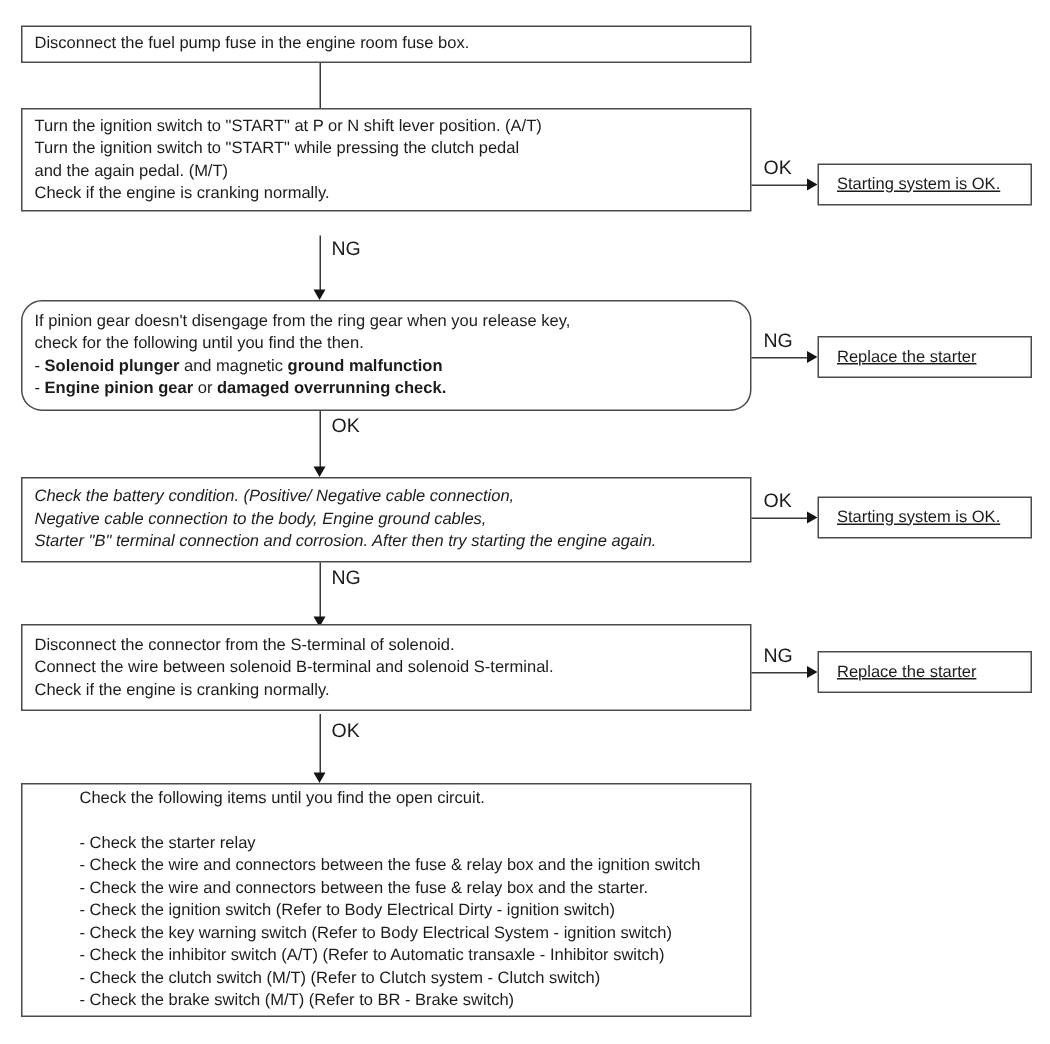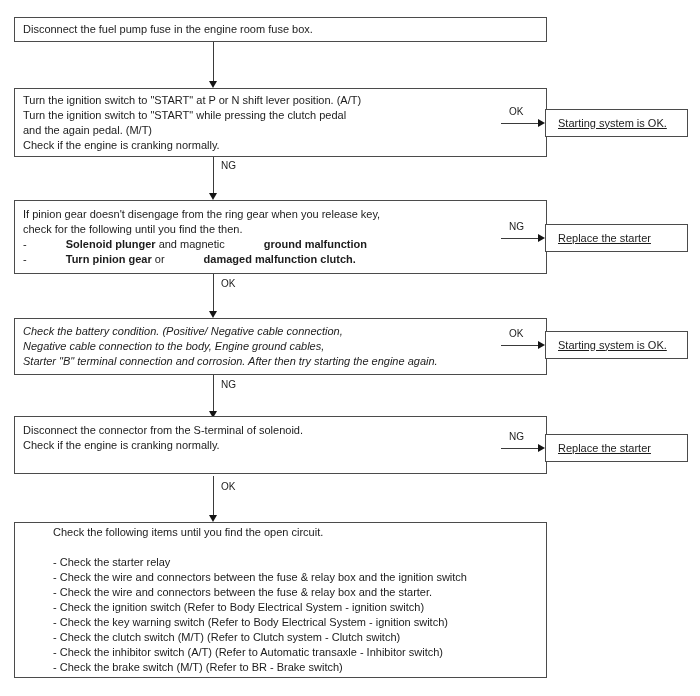--- a/index.html
+++ b/index.html
@@ -16,27 +16,27 @@
     font-size: 11px;
     line-height: 15px;
   }
   .box {
     position: absolute;
     border: 1px solid #4b4b4b;
     background: #ffffff;
     padding: 4px 8px;
   }
   .line { min-height: 15px; white-space: nowrap; }
-  .bold { font-weight: bold; margin-left: 36px; }
+  .bold { font-weight: bold; }
 
   
-  .step { left: 14px; width: 533px; }
+  .step { left: 14px; width: 487px; }
   .s1 { top: 17px;  height: 25px; display: flex; align-items: center; }
-  .s2 { top: 88px;  height: 69px; padding-top: 4px; }
-  .s3 { top: 200px; height: 74px; padding-top: 6px; }
+  .s2 { top: 72px;  height: 69px; padding-top: 4px; }
+  .s3 { top: 200px; height: 74px; padding-top: 6px; border-radius: 14px; }
   .s4 { top: 318px; height: 57px; padding-top: 5px; font-style: italic; }
   .s5 { top: 416px; height: 58px; padding-top: 6px; }
   .s6 { top: 522px; height: 156px; padding-top: 2px; padding-bottom: 2px; padding-left: 38px; }
 
   
   .result { left: 545px; width: 143px; height: 28px; display: flex; align-items: center; padding-left: 12px; text-decoration: underline; }
   .r1 { top: 109px; }
   .r2 { top: 224px; }
   .r3 { top: 331px; }
   .r4 { top: 434px; }
@@ -62,21 +62,21 @@
     position: absolute; right: 0; top: 0; width: 0; height: 0;
     border-top: 4px solid transparent; border-bottom: 4px solid transparent;
     border-left: 7px solid #141414;
   }
   .h1 { top: 119px; }
   .h2 { top: 234px; }
   .h3 { top: 341px; }
   .h4 { top: 444px; }
 
   
-  .clabel { position: absolute; font-size: 10px; line-height: 14px; color: #1c1c1c; }
+  .clabel { position: absolute; font-size: 13px; line-height: 14px; color: #1c1c1c; }
   .lv2 { left: 221px; top: 159px; }
   .lv3 { left: 221px; top: 277px; }
   .lv4 { left: 221px; top: 378px; }
   .lv5 { left: 221px; top: 480px; }
   .lh1 { left: 509px; top: 105px; }
   .lh2 { left: 509px; top: 220px; }
   .lh3 { left: 509px; top: 327px; }
   .lh4 { left: 509px; top: 430px; }
 </style>
 </head>
@@ -112,21 +112,21 @@
   <div class="varrow v2">
     <div class="stem"></div>
     <div class="head"></div>
   </div>
   <div class="clabel lv2">NG</div>
 
   <div class="box step s3">
     <div class="line">If pinion gear doesn't disengage from the ring gear when you release key,</div>
     <div class="line">check for the following until you find the then.</div>
     <div class="line"><span>- </span><span class="bold">Solenoid plunger</span><span> and magnetic </span><span class="bold">ground malfunction</span></div>
-    <div class="line"><span>- </span><span class="bold">Turn pinion gear</span><span> or </span><span class="bold">damaged malfunction clutch.</span></div>
+    <div class="line"><span>- </span><span class="bold">Engine pinion gear</span><span> or </span><span class="bold">damaged overrunning check.</span></div>
   </div>
 
   <div class="harrow h2">
     <div class="stem"></div>
     <div class="head"></div>
   </div>
   <div class="clabel lh2">NG</div>
   <div class="box result r2">
     <div class="line">Replace the starter</div>
   </div>
@@ -153,20 +153,21 @@
   </div>
 
   <div class="varrow v4">
     <div class="stem"></div>
     <div class="head"></div>
   </div>
   <div class="clabel lv4">NG</div>
 
   <div class="box step s5">
     <div class="line">Disconnect the connector from the S-terminal of solenoid.</div>
+    <div class="line">Connect the wire between solenoid B-terminal and solenoid S-terminal.</div>
     <div class="line">Check if the engine is cranking normally.</div>
   </div>
 
   <div class="harrow h4">
     <div class="stem"></div>
     <div class="head"></div>
   </div>
   <div class="clabel lh4">NG</div>
   <div class="box result r4">
     <div class="line">Replace the starter</div>
@@ -177,20 +178,20 @@
     <div class="head"></div>
   </div>
   <div class="clabel lv5">OK</div>
 
   <div class="box step s6">
     <div class="line">Check the following items until you find the open circuit.</div>
     <div class="line"></div>
     <div class="line">- Check the starter relay</div>
     <div class="line">- Check the wire and connectors between the fuse &amp; relay box and the ignition switch</div>
     <div class="line">- Check the wire and connectors between the fuse &amp; relay box and the starter.</div>
-    <div class="line">- Check the ignition switch (Refer to Body Electrical System - ignition switch)</div>
+    <div class="line">- Check the ignition switch (Refer to Body Electrical Dirty - ignition switch)</div>
     <div class="line">- Check the key warning switch (Refer to Body Electrical System - ignition switch)</div>
+    <div class="line">- Check the inhibitor switch (A/T) (Refer to Automatic transaxle - Inhibitor switch)</div>
     <div class="line">- Check the clutch switch (M/T) (Refer to Clutch system - Clutch switch)</div>
-    <div class="line">- Check the inhibitor switch (A/T) (Refer to Automatic transaxle - Inhibitor switch)</div>
     <div class="line">- Check the brake switch (M/T) (Refer to BR - Brake switch)</div>
   </div>
 
 </div>
 
 </body></html>

